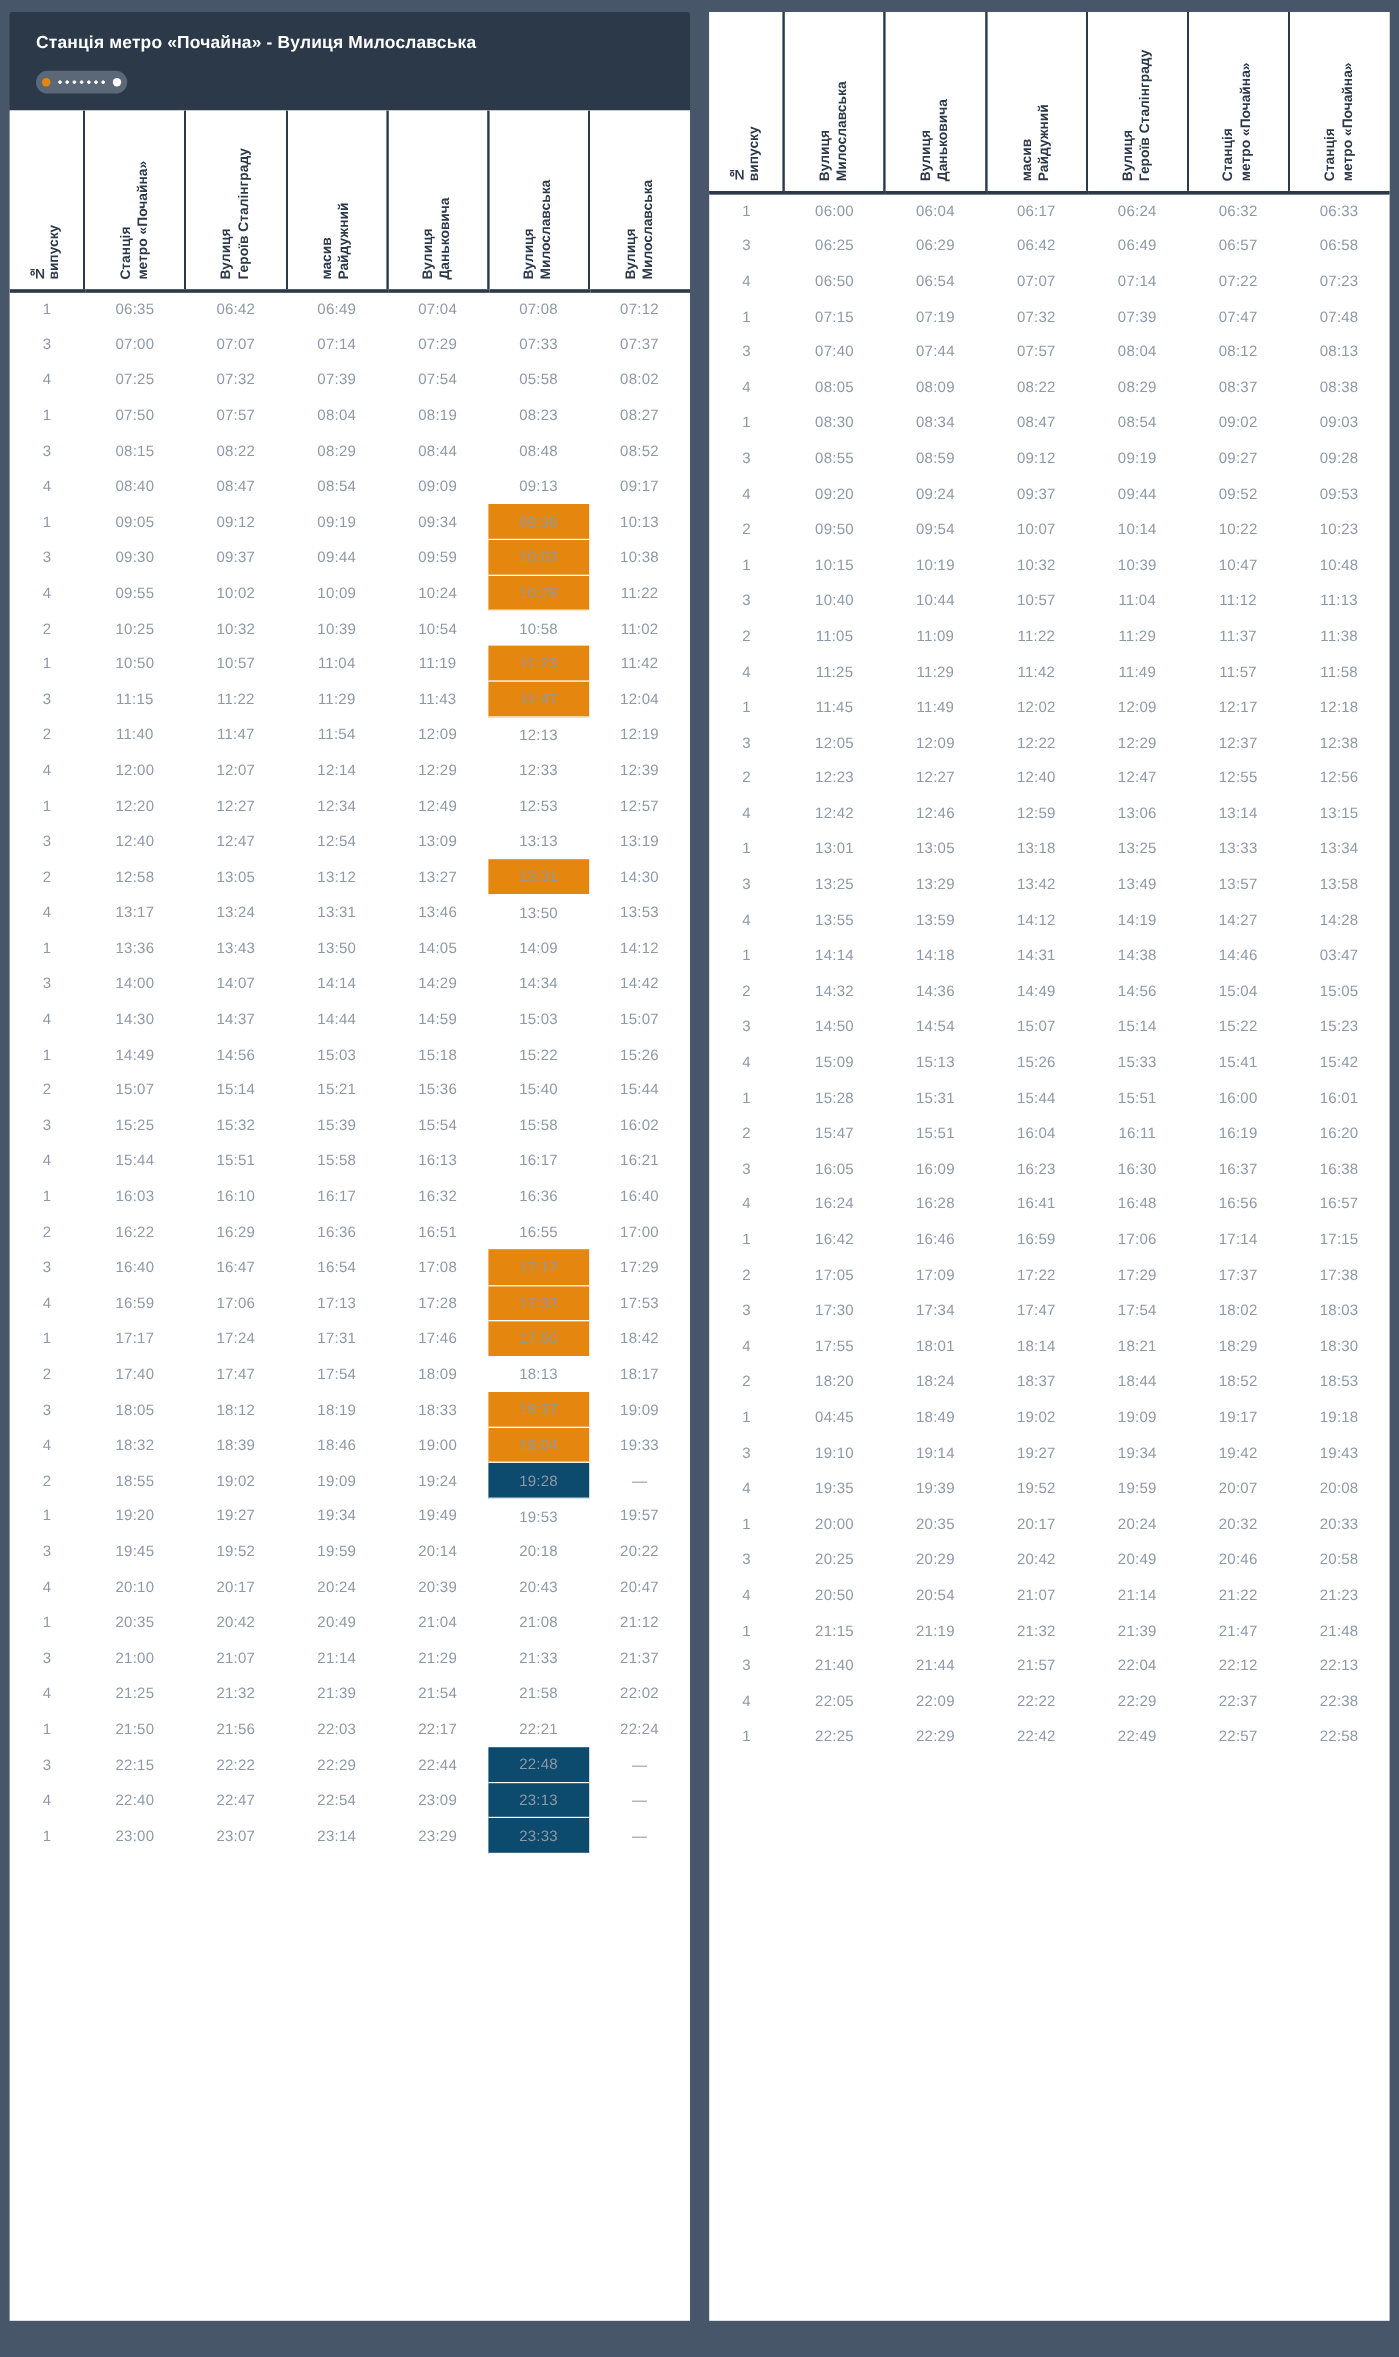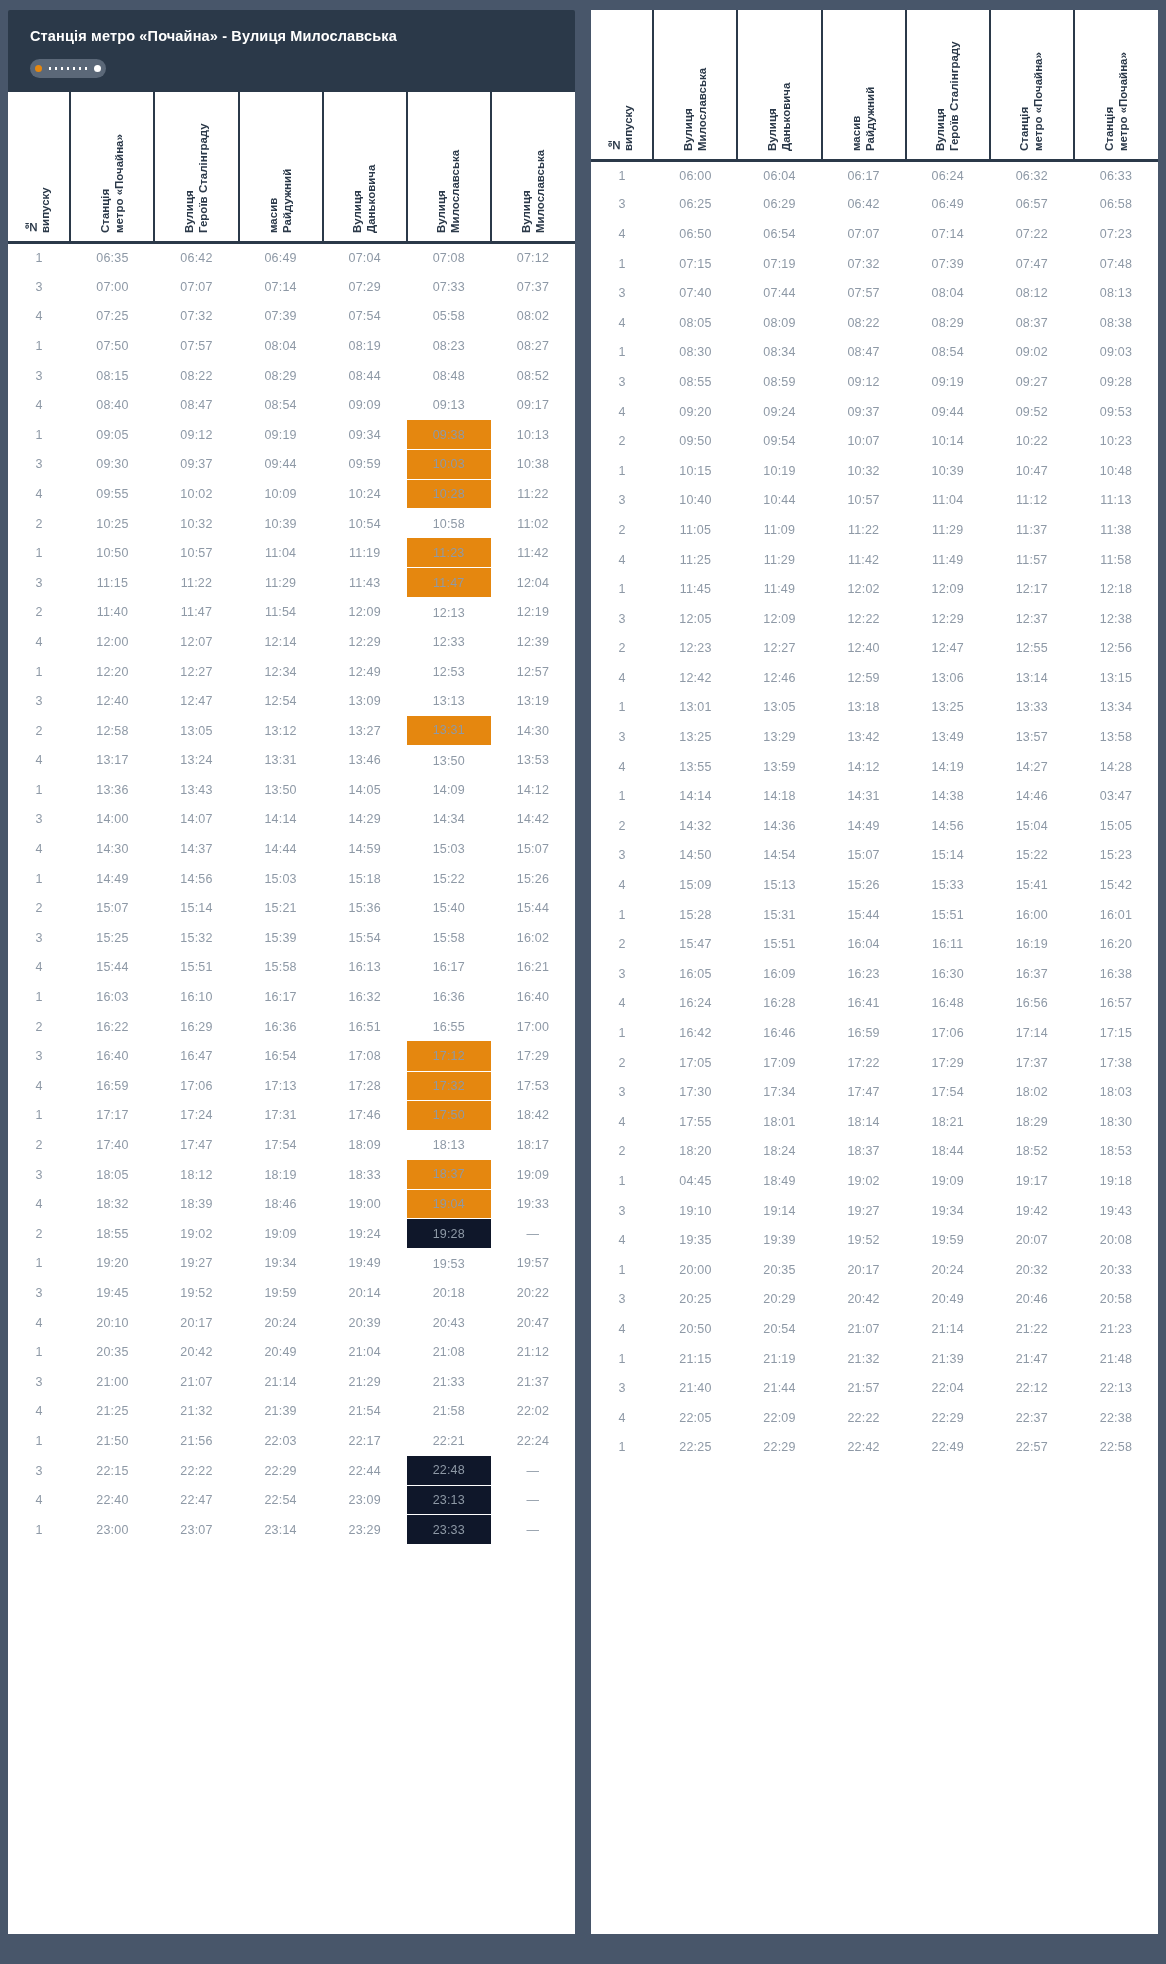--- a/index.html
+++ b/index.html
@@ -106,21 +106,21 @@
     letter-spacing: 0.2px;
   }
   td.num { color: #a9b2bd; }
   td.hl-orange {
     background: #e5870f;
     color: #ffffff;
     border-bottom: 1px solid #ffffff;
     margin-left: 48px;
   }
   td.hl-blue {
-    background: #0f172a;
+    background: #0c4a6e;
     color: #ffffff;
     border-bottom: 1px solid #ffffff;
   }
   td.dash { color: #8e99a6; }
   .col-n { width: 11%; }
 </style>
 </head>
 <body>
 
 <div id="page">

